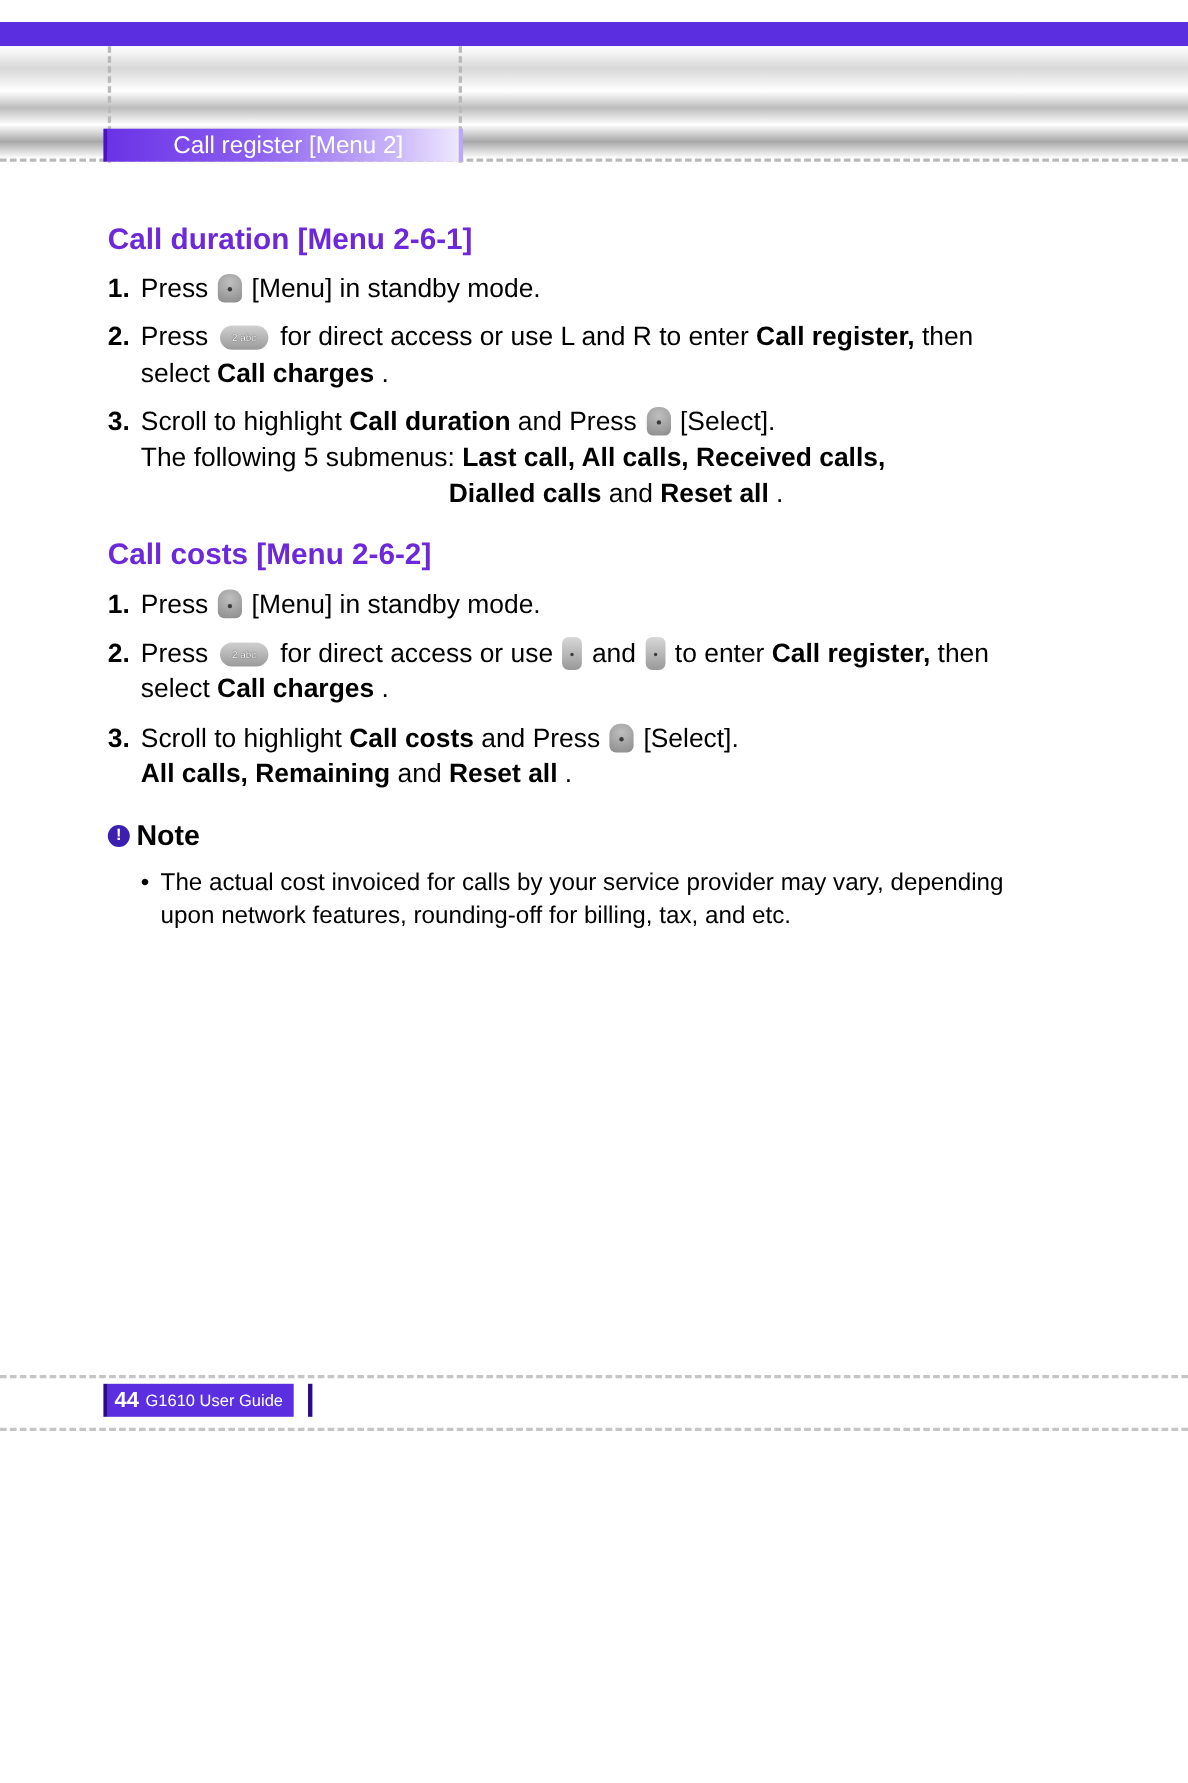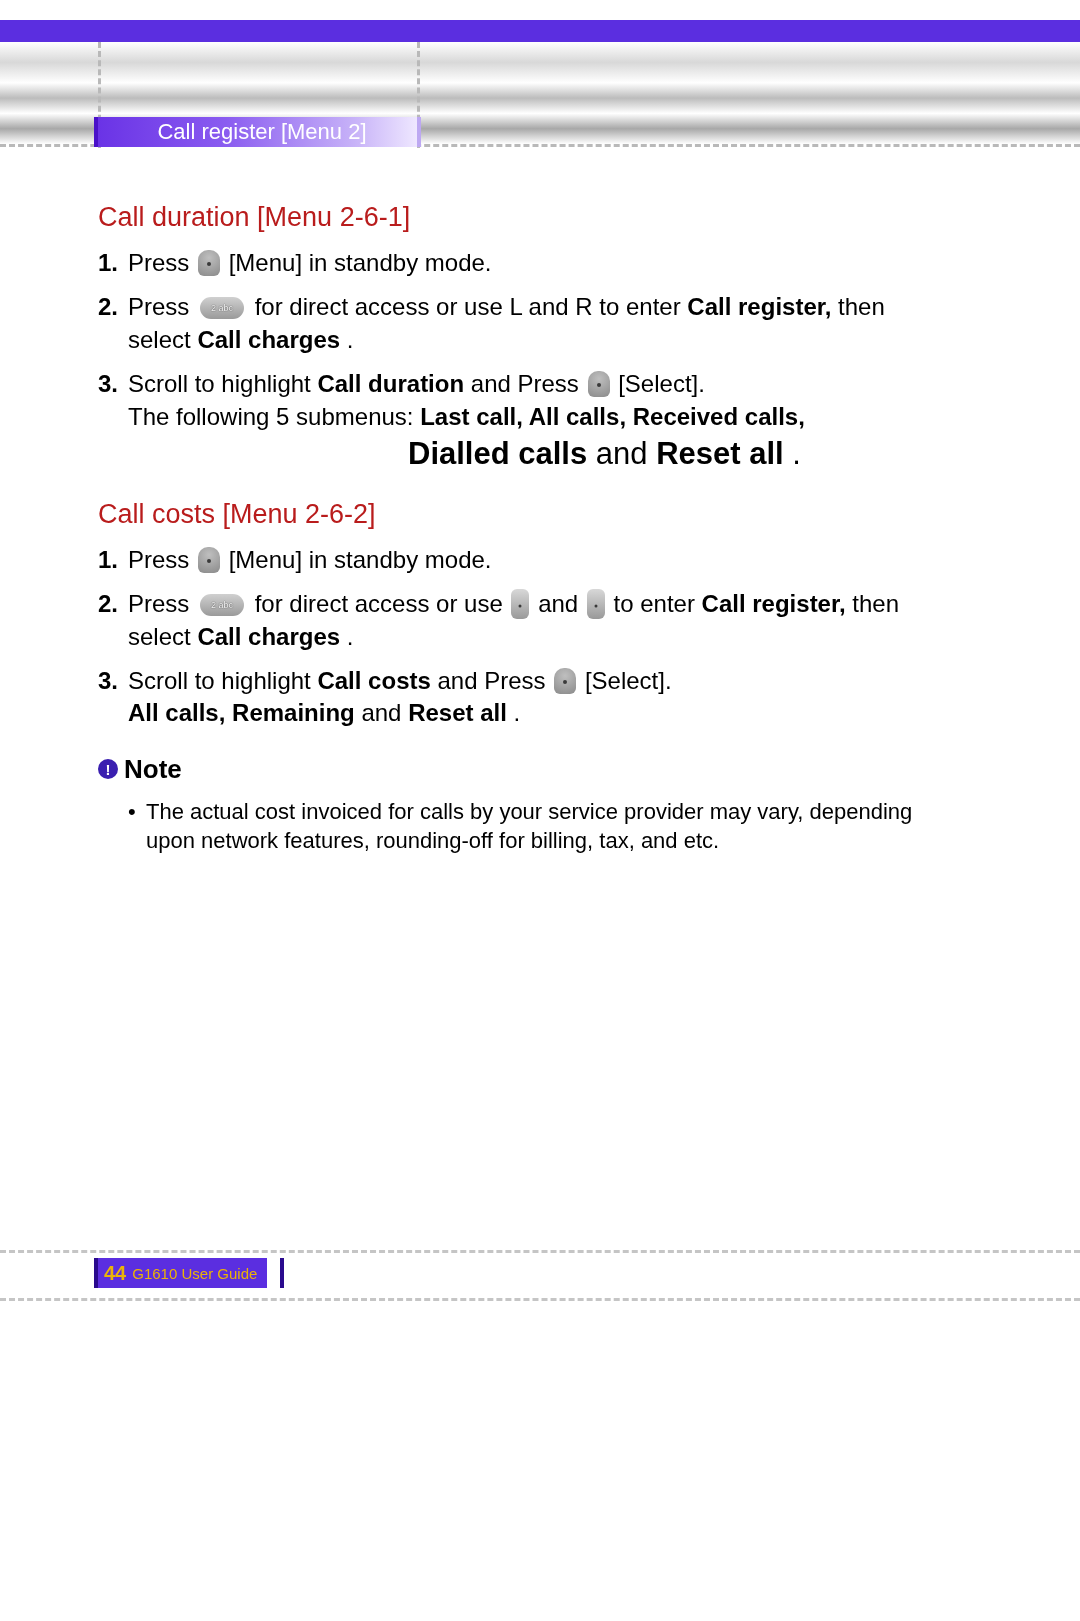--- a/index.html
+++ b/index.html
@@ -21,27 +21,27 @@
 
   
   .header-tab { position: absolute; left: 98px; top: 117px; width: 320px; height: 30px;
     background: linear-gradient(to right, #6a33e6 0%, #8a5cf0 40%, #c7b2f8 80%, #efe8ff 100%);
     color: #fff; font-size: 22px; padding-left: 8px; line-height: 30px; text-align: center; }
   .header-tab-bracket-l { position: absolute; left: 94px; top: 117px; width: 4px; height: 30px; background: #4a11c9; }
   .header-tab-bracket-r { position: absolute; left: 417px; top: 117px; width: 4px; height: 30px; background: #bda8f2; }
 
   
   .content { position: absolute; left: 98px; top: 202px; width: 830px; }
-  h2.section { color: #b91c1c; font-size: 27px; font-weight: normal; margin-bottom: 14px; }
+  h2.section { color: #6d28d9; font-size: 27px; font-weight: bold; margin-bottom: 14px; }
   p.body { font-size: 24px; line-height: 1.3; margin-bottom: 16px; }
   ol.steps { list-style: none; padding-left: 0; margin-bottom: 24px; }
   ol.steps > li { font-size: 24px; line-height: 1.35; margin-bottom: 12px; padding-left: 30px; position: relative; }
   ol.steps > li .num { position: absolute; left: 0; top: 0; font-weight: bold; }
   .bold { font-weight: bold; }
-  .sub-line-indent { margin-left: 280px; font-size: 31px; line-height: 1.35; font-weight: bold; }
+  .sub-line-indent { margin-left: 280px; font-size: 24px; line-height: 1.35; font-weight: bold; }
   .sub-line-indent-2 { font-size: 24px; line-height: 1.35; font-weight: bold; }
 
   
   .note-row { display: flex; align-items: center; gap: 6px; margin-top: 20px; margin-bottom: 10px; }
   .note-ico { width: 20px; height: 20px; border-radius: 50%; background: #3a1fb0; color: #fff; display: inline-flex; align-items: center; justify-content: center; font-weight: bold; font-size: 15px; }
   .note-title { font-weight: bold; font-size: 26px; }
   ul.note-list { list-style: none; padding-left: 30px; margin-top: 12px; }
   ul.note-list li { font-size: 22px; line-height: 1.35; position: relative; padding-left: 18px; }
   ul.note-list li::before { content: "•"; position: absolute; left: 0; top: 0; }
 
@@ -53,21 +53,21 @@
     border-radius: 12px; vertical-align: -4px; position: relative; margin: 0 4px; }
   .key-wide::after { content: "2 abc"; position: absolute; left: 0; right: 0; top: 0; bottom: 0; display: flex; align-items: center; justify-content: center; font-size: 9px; color: #fff; text-shadow: 0 0 1px #000; }
   .key-tall { display: inline-block; width: 18px; height: 30px; background: linear-gradient(to bottom, #d8d8d8, #999);
     border-radius: 6px; vertical-align: -7px; margin: 0 2px; position: relative; }
   .key-tall::after { content: ""; position: absolute; left: 50%; top: 55%; width: 3px; height: 3px; background: #3a3a3a; border-radius: 50%; transform: translate(-50%,-50%); }
 
   
   .footer-dashed { position: absolute; left: 0; top: 1250px; width: 1080px; border-top: 3px dashed #c5c5c5; }
   .footer-dashed2 { position: absolute; left: 0; top: 1298px; width: 1080px; border-top: 3px dashed #c5c5c5; }
   .footer-tab { position: absolute; left: 98px; top: 1258px; height: 30px;
-    background: #5b2ee0; color: #eab308; font-size: 15px; display: inline-flex; align-items: center; padding: 0 10px 0 6px; }
+    background: #5b2ee0; color: #ffffff; font-size: 15px; display: inline-flex; align-items: center; padding: 0 10px 0 6px; }
   .footer-tab .pg { font-size: 20px; font-weight: bold; margin-right: 6px; }
   .footer-bracket-l { position: absolute; left: 94px; top: 1258px; width: 4px; height: 30px; background: #2a0a8e; }
   .footer-bracket-r { position: absolute; left: 280px; top: 1258px; width: 4px; height: 30px; background: #2a0a8e; }
 </style>
 </head>
 <body>
 
 <div class="page">
 
   <div class="top-purple"></div>

